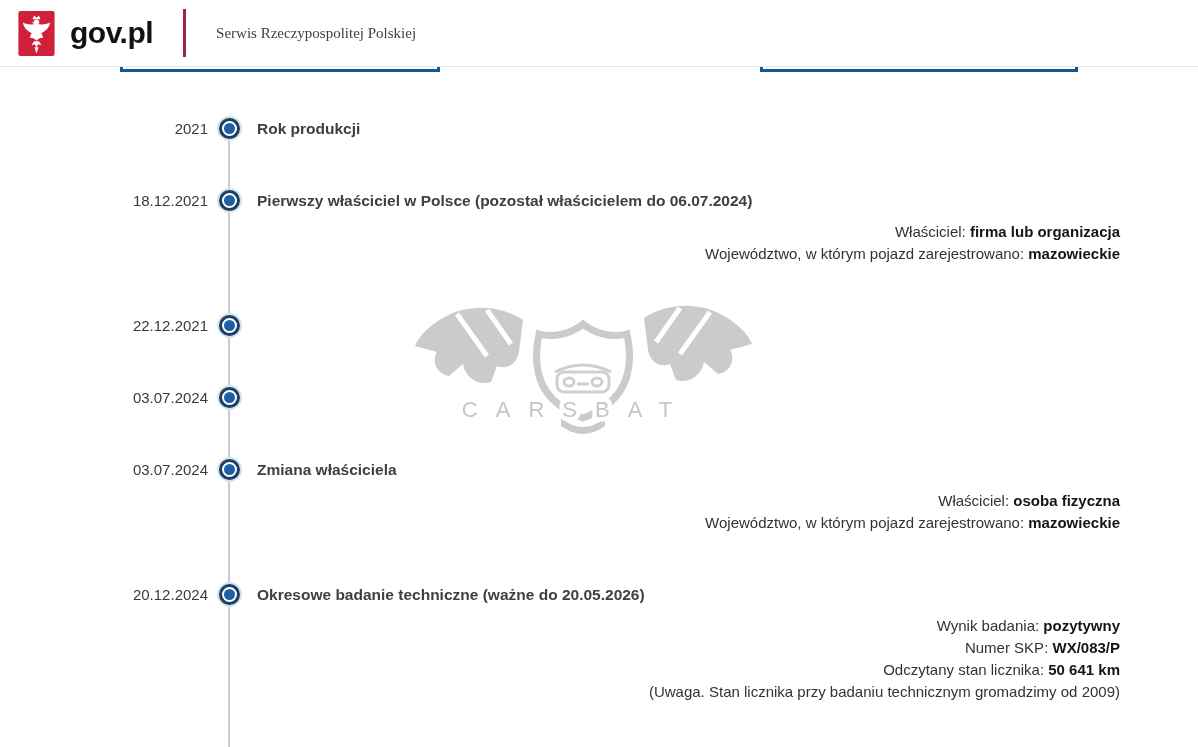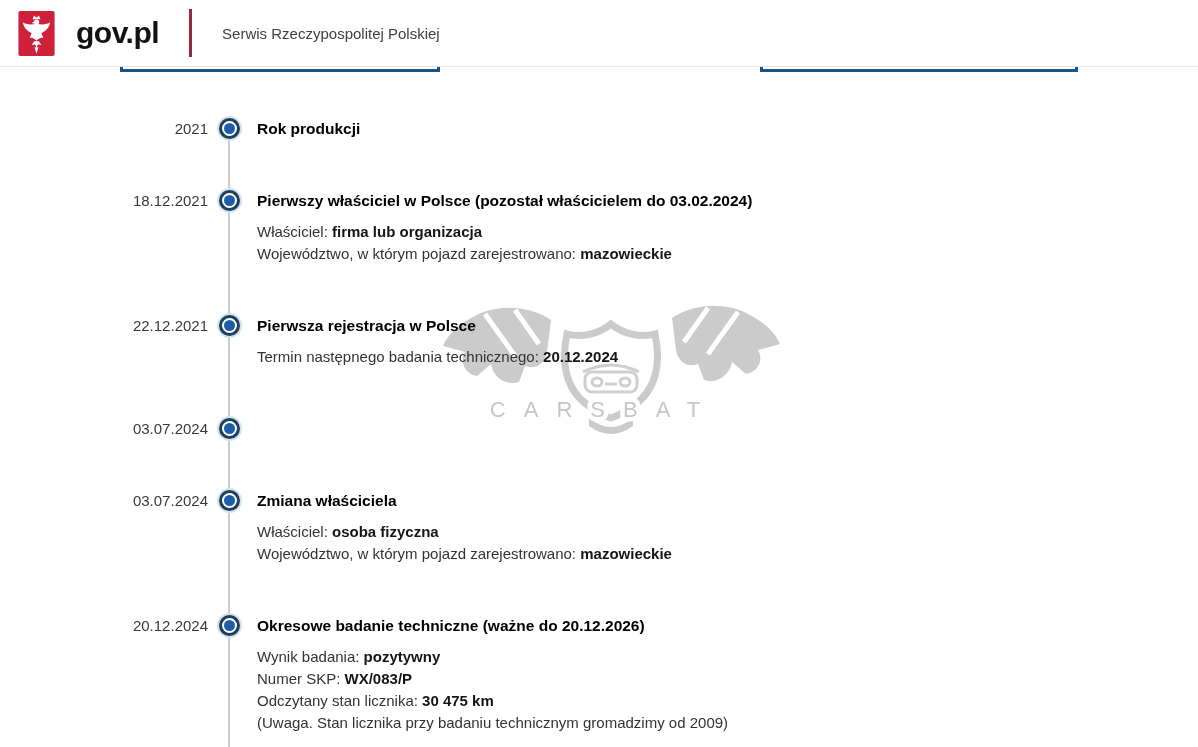--- a/index.html
+++ b/index.html
@@ -8,47 +8,47 @@
     font-family:"Liberation Sans","DejaVu Sans",sans-serif;
     color:#333;position:relative;
   }
   
   .header{
     position:absolute;left:0;top:0;width:1198px;height:66px;background:#fff;
     border-bottom:1px solid #e5e5e5;z-index:5;display:flex;align-items:center;
   }
   .logo{display:flex;align-items:center;margin-left:18px;cursor:pointer;}
   .emblem{width:37px;height:45px;display:block;}
-  .logo-text{font-size:30px;font-weight:700;color:#121212;margin-left:21px;letter-spacing:-0.5px;}
+  .logo-text{font-size:30px;font-weight:700;color:#121212;margin-left:15px;letter-spacing:-0.5px;}
   .header-divider{width:3px;height:48px;background:#9b2842;margin-left:30px;}
-  .service-name{font-size:15px;color:#414141;margin-left:30px;}
+  .service-name{font-size:15px;color:#414141;margin-left:30px;font-family:Liberation Serif, serif;}
   
   .top-box{
     position:absolute;top:20px;height:52px;border:3px solid #19578a;background:#fff;
     z-index:2;box-sizing:border-box;
   }
   .top-box.left{left:120px;width:320px;}
   .top-box.right{left:760px;width:318px;}
   
-  .watermark{position:absolute;left:439px;top:302px;z-index:0;}
+  .watermark{position:absolute;left:411px;top:302px;z-index:0;}
   
   .timeline-line{position:absolute;left:228px;top:129px;width:2px;height:618px;background:#ccc;z-index:1;}
   .timeline{position:absolute;left:120px;top:118px;width:1000px;z-index:2;}
   .entry{display:flex;margin-bottom:50px;}
   .date{width:88px;text-align:right;font-size:15px;color:#3a3a3a;line-height:22px;flex:none;}
   .marker-col{width:42px;flex:none;display:flex;justify-content:center;align-items:flex-start;}
   .marker{
     width:15px;height:15px;border:3px solid #1e3f5d;border-radius:50%;background:#fff;
     box-shadow:0 0 0 2px #d2e3f0;display:flex;align-items:center;justify-content:center;
     margin-top:0px;
   }
   .marker .dot{width:11px;height:11px;border-radius:50%;background:#1d5ea8;}
   .content{flex:1;padding-left:7px;}
-  .title{font-size:15.5px;font-weight:700;color:#000000;line-height:22px;}
-  .details{margin-top:9px;}
+  .title{font-size:15.5px;font-weight:700;color:#404040;line-height:22px;}
+  .details{margin-top:9px;text-align:right;}
   .details:empty{margin-top:0;}
   .detail-line{font-size:15px;line-height:22px;color:#333;}
   .detail-line b{color:#151515;}
 </style>
 </head>
 <body>
 
 <div class="watermark">
   <svg width="345" height="140" viewBox="0 0 345 140">
 
@@ -117,40 +117,34 @@
   </div>
 
   <div class="entry">
     <div class="date">18.12.2021</div>
     <div class="marker-col">
       <span class="marker">
           <span class="dot"></span>
         </span>
     </div>
     <div class="content">
-      <div class="title">Pierwszy właściciel w Polsce (pozostał właścicielem do 03.02.2024)</div>
+      <div class="title">Pierwszy właściciel w Polsce (pozostał właścicielem do 06.07.2024)</div>
       <div class="details">
           <div class="detail-line">Właściciel: <b>firma lub organizacja</b></div>
           <div class="detail-line">Województwo, w którym pojazd zarejestrowano: <b>mazowieckie</b></div>
         </div>
     </div>
   </div>
 
   <div class="entry">
     <div class="date">22.12.2021</div>
     <div class="marker-col">
       <span class="marker">
           <span class="dot"></span>
         </span>
-    </div>
-    <div class="content">
-      <div class="title">Pierwsza rejestracja w Polsce</div>
-      <div class="details">
-          <div class="detail-line">Termin następnego badania technicznego: <b>20.12.2024</b></div>
-        </div>
     </div>
   </div>
 
   <div class="entry">
     <div class="date">03.07.2024</div>
     <div class="marker-col">
       <span class="marker">
           <span class="dot"></span>
         </span>
     </div>
@@ -173,22 +167,22 @@
   </div>
 
   <div class="entry">
     <div class="date">20.12.2024</div>
     <div class="marker-col">
       <span class="marker">
           <span class="dot"></span>
         </span>
     </div>
     <div class="content">
-      <div class="title">Okresowe badanie techniczne (ważne do 20.12.2026)</div>
+      <div class="title">Okresowe badanie techniczne (ważne do 20.05.2026)</div>
       <div class="details">
           <div class="detail-line">Wynik badania: <b>pozytywny</b></div>
           <div class="detail-line">Numer SKP: <b>WX/083/P</b></div>
-          <div class="detail-line">Odczytany stan licznika: <b>30 475 km</b></div>
+          <div class="detail-line">Odczytany stan licznika: <b>50 641 km</b></div>
           <div class="detail-line">(Uwaga. Stan licznika przy badaniu technicznym gromadzimy od 2009)</div>
         </div>
     </div>
   </div>
 </div>
 
 </body></html>

